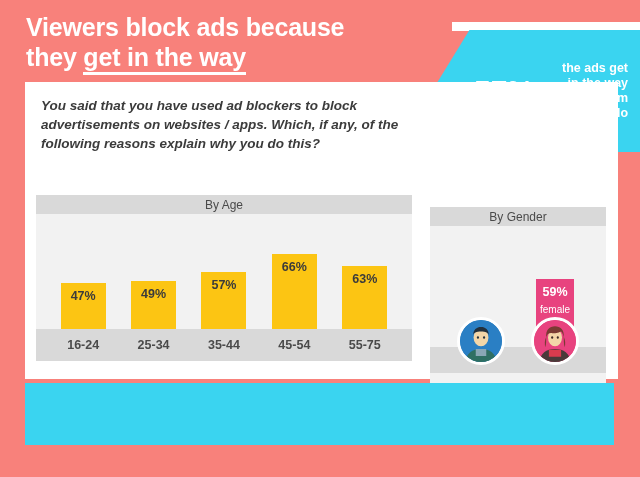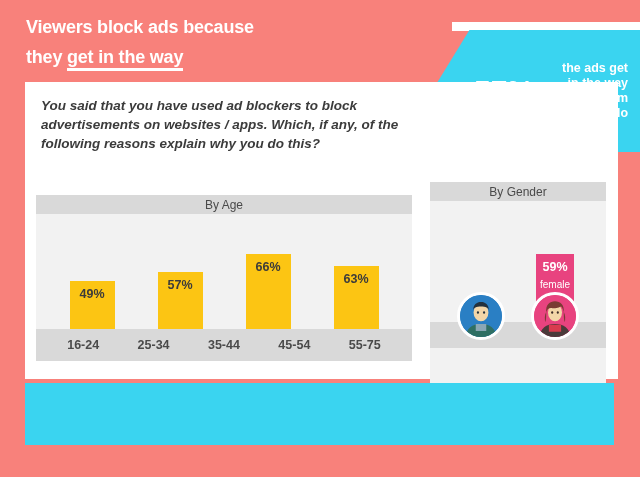--- a/index.html
+++ b/index.html
@@ -20,21 +20,21 @@
     background: #f8817b;
   }
 
   
   .title {
     position: absolute;
     left: 26px;
     top: 12px;
     width: 430px;
     color: #ffffff;
-    font-size: 18px;
+    font-size: 25px;
     font-weight: bold;
     line-height: 30px;
     letter-spacing: -0.2px;
   }
   .title .l2 { display: block; }
   .title .underline {
     border-bottom: 3px solid #ffffff;
     padding-bottom: 1px;
   }
 
@@ -106,21 +106,21 @@
     font-style: italic;
     line-height: 19px;
   }
 
   
   .panel {
     position: absolute;
     background: #f2f2f2;
   }
   .panel-age   { left: 11px;  top: 113px; width: 376px; height: 166px; }
-  .panel-gender{ left: 405px; top: 100px; width: 176px; height: 206px; }
+  .panel-gender{ left: 405px; top: 125px; width: 176px; height: 206px; }
 
   .panel-header {
     height: 19px;
     background: #d9d9d9;
     color: #4a4a4a;
     font-size: 12px;
     display: flex;
     align-items: center;
     justify-content: center;
   }
@@ -277,20 +277,23 @@
   </div>
 
   <div class="card">
 
     <div class="question">You said that you have used ad blockers to block advertisements on websites / apps. Which, if any, of the following reasons explain why you do this?</div>
 
     <div class="panel panel-age">
       <div class="panel-header">By Age</div>
       <div class="plot">
         <div class="age-bars">
+            <div class="age-bar" style="height: 52px;">
+              <span class="val">47%</span>
+            </div>
             <div class="age-bar" style="height: 54px;">
               <span class="val">49%</span>
             </div>
             <div class="age-bar" style="height: 63px;">
               <span class="val">57%</span>
             </div>
             <div class="age-bar" style="height: 81px;">
               <span class="val">66%</span>
             </div>
             <div class="age-bar" style="height: 69px;">

